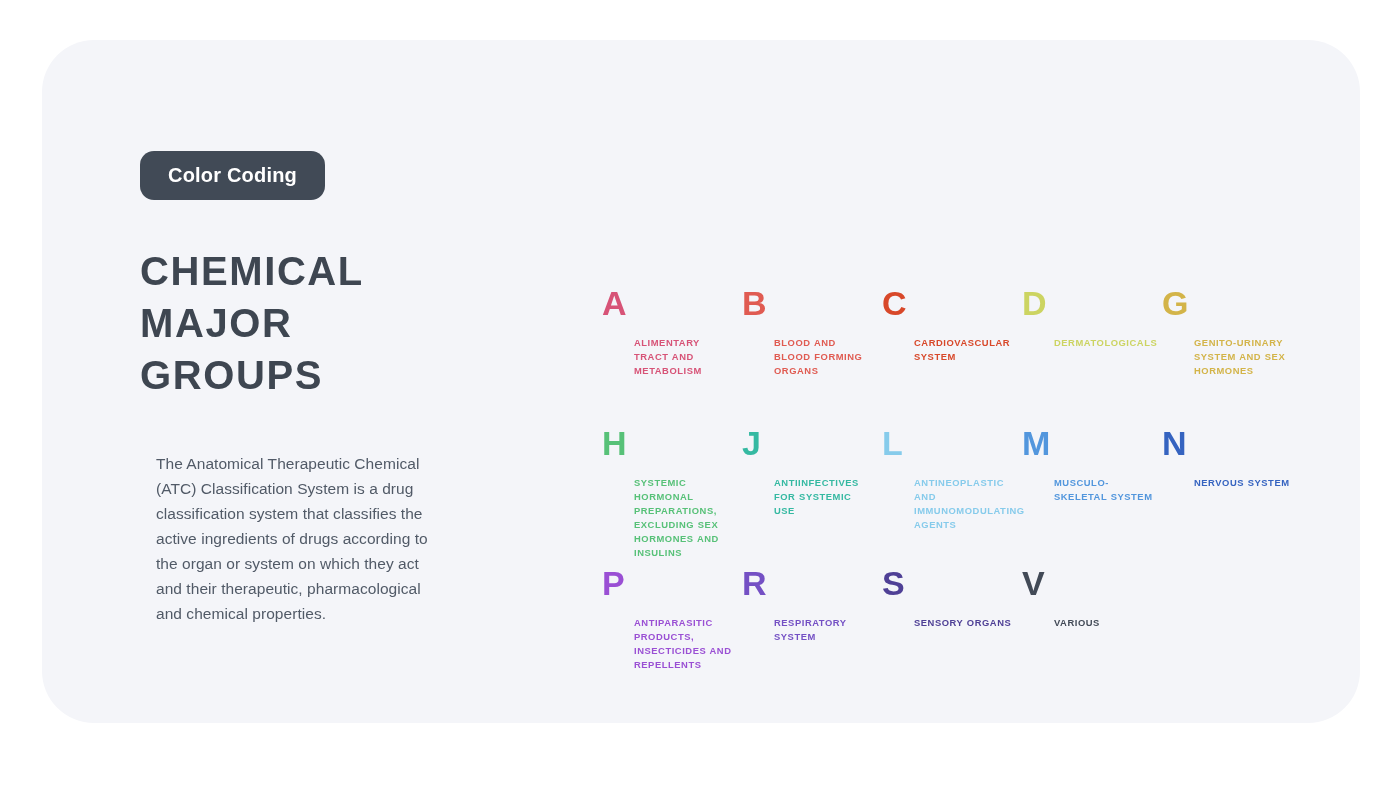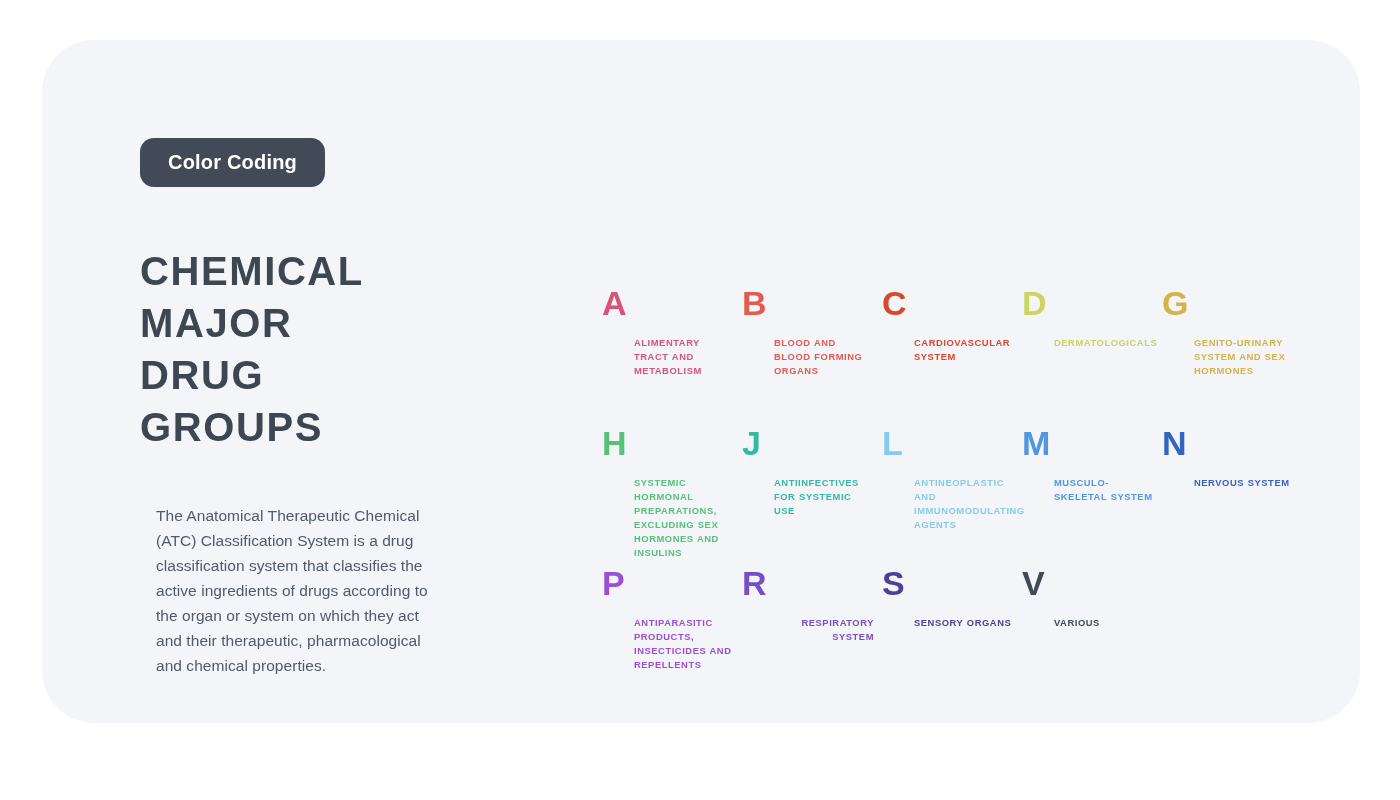--- a/index.html
+++ b/index.html
@@ -32,21 +32,21 @@
     height: 683px;
     background: #f4f5f9;
     border-radius: 52px;
     box-sizing: border-box;
   }
 
   
   .badge {
     position: absolute;
     left: 98px;
-    top: 98px;
+    top: 111px;
     display: inline-flex;
     align-items: center;
     justify-content: center;
     padding: 14px 28px 15px 28px;
     background: #414a56;
     color: #ffffff;
     border-radius: 14px;
     font-size: 20px;
     font-weight: bold;
     letter-spacing: 0.2px;
@@ -137,21 +137,20 @@
 <div id="page" style="background: rgb(255, 255, 255);">
 
   <div class="card" style="background: rgb(244, 245, 249);">
 
     <div class="badge" style="background: rgb(65, 74, 86); color: rgb(255, 255, 255);">Color Coding</div>
 
     <div class="left-col">
       <h1 class="title" style="color: rgb(62, 70, 81);">
         <span class="tline">CHEMICAL</span>
         <span class="tline">MAJOR</span>
-        <span class="tline">DRUG</span>
         <span class="tline">GROUPS</span>
       </h1>
       <p class="desc" style="color: rgb(81, 90, 103);">The Anatomical Therapeutic Chemical (ATC) Classification System is a drug classification system that classifies the active ingredients of drugs according to the organ or system on which they act and their therapeutic, pharmacological and chemical properties.</p>
     </div>
 
     <div class="grid">
       <div class="grid-row r0">
           <div class="group c0">
             <div class="group-letter" style="color: rgb(215, 83, 119);">A</div>
             <div class="group-label" style="color: rgb(215, 83, 119);">ALIMENTARY TRACT AND METABOLISM</div>
@@ -195,21 +194,21 @@
             <div class="group-label" style="color: rgb(53, 99, 192);">NERVOUS SYSTEM</div>
           </div>
         </div>
       <div class="grid-row r2">
           <div class="group c0">
             <div class="group-letter" style="color: rgb(154, 79, 212);">P</div>
             <div class="group-label" style="color: rgb(154, 79, 212);">ANTIPARASITIC PRODUCTS, INSECTICIDES AND REPELLENTS</div>
           </div>
           <div class="group c1">
             <div class="group-letter" style="color: rgb(116, 80, 196);">R</div>
-            <div class="group-label" style="color: rgb(116, 80, 196); text-align: right;">RESPIRATORY SYSTEM</div>
+            <div class="group-label" style="color: rgb(116, 80, 196);">RESPIRATORY SYSTEM</div>
           </div>
           <div class="group c2">
             <div class="group-letter" style="color: rgb(79, 64, 150);">S</div>
             <div class="group-label" style="color: rgb(79, 64, 150);">SENSORY ORGANS</div>
           </div>
           <div class="group c3">
             <div class="group-letter" style="color: rgb(66, 74, 87);">V</div>
             <div class="group-label" style="color: rgb(66, 74, 87);">VARIOUS</div>
           </div>
         </div>

